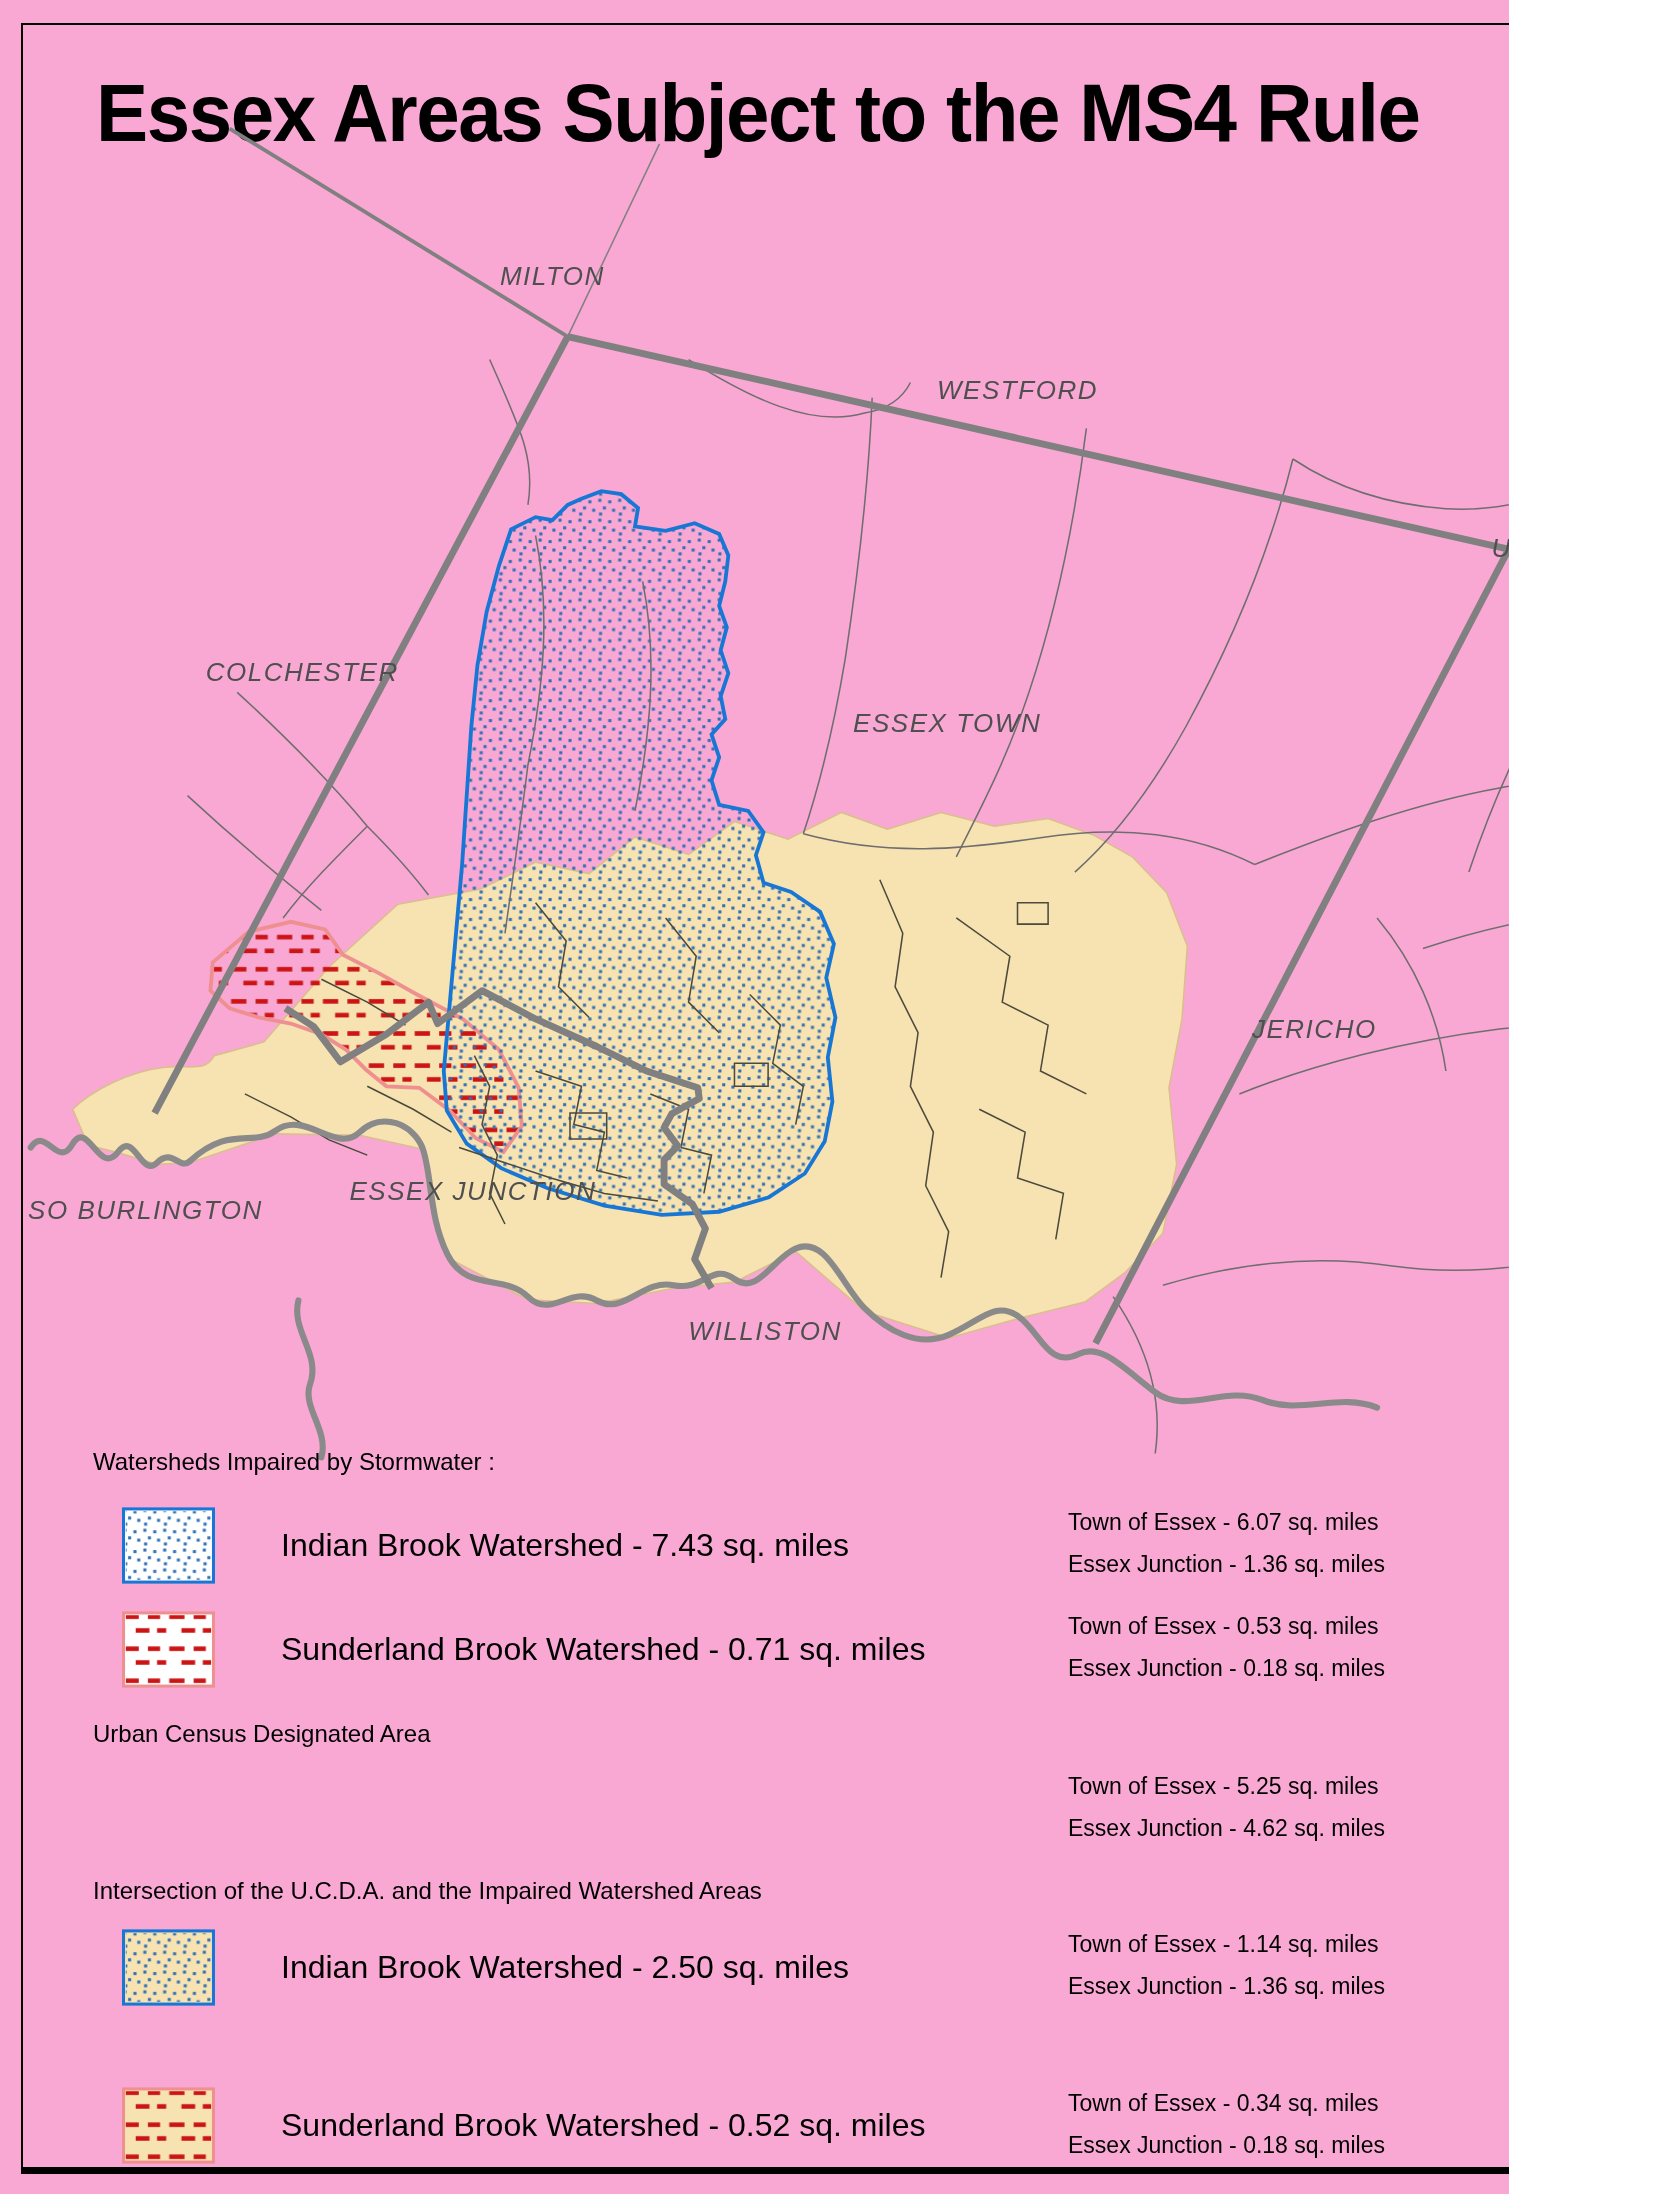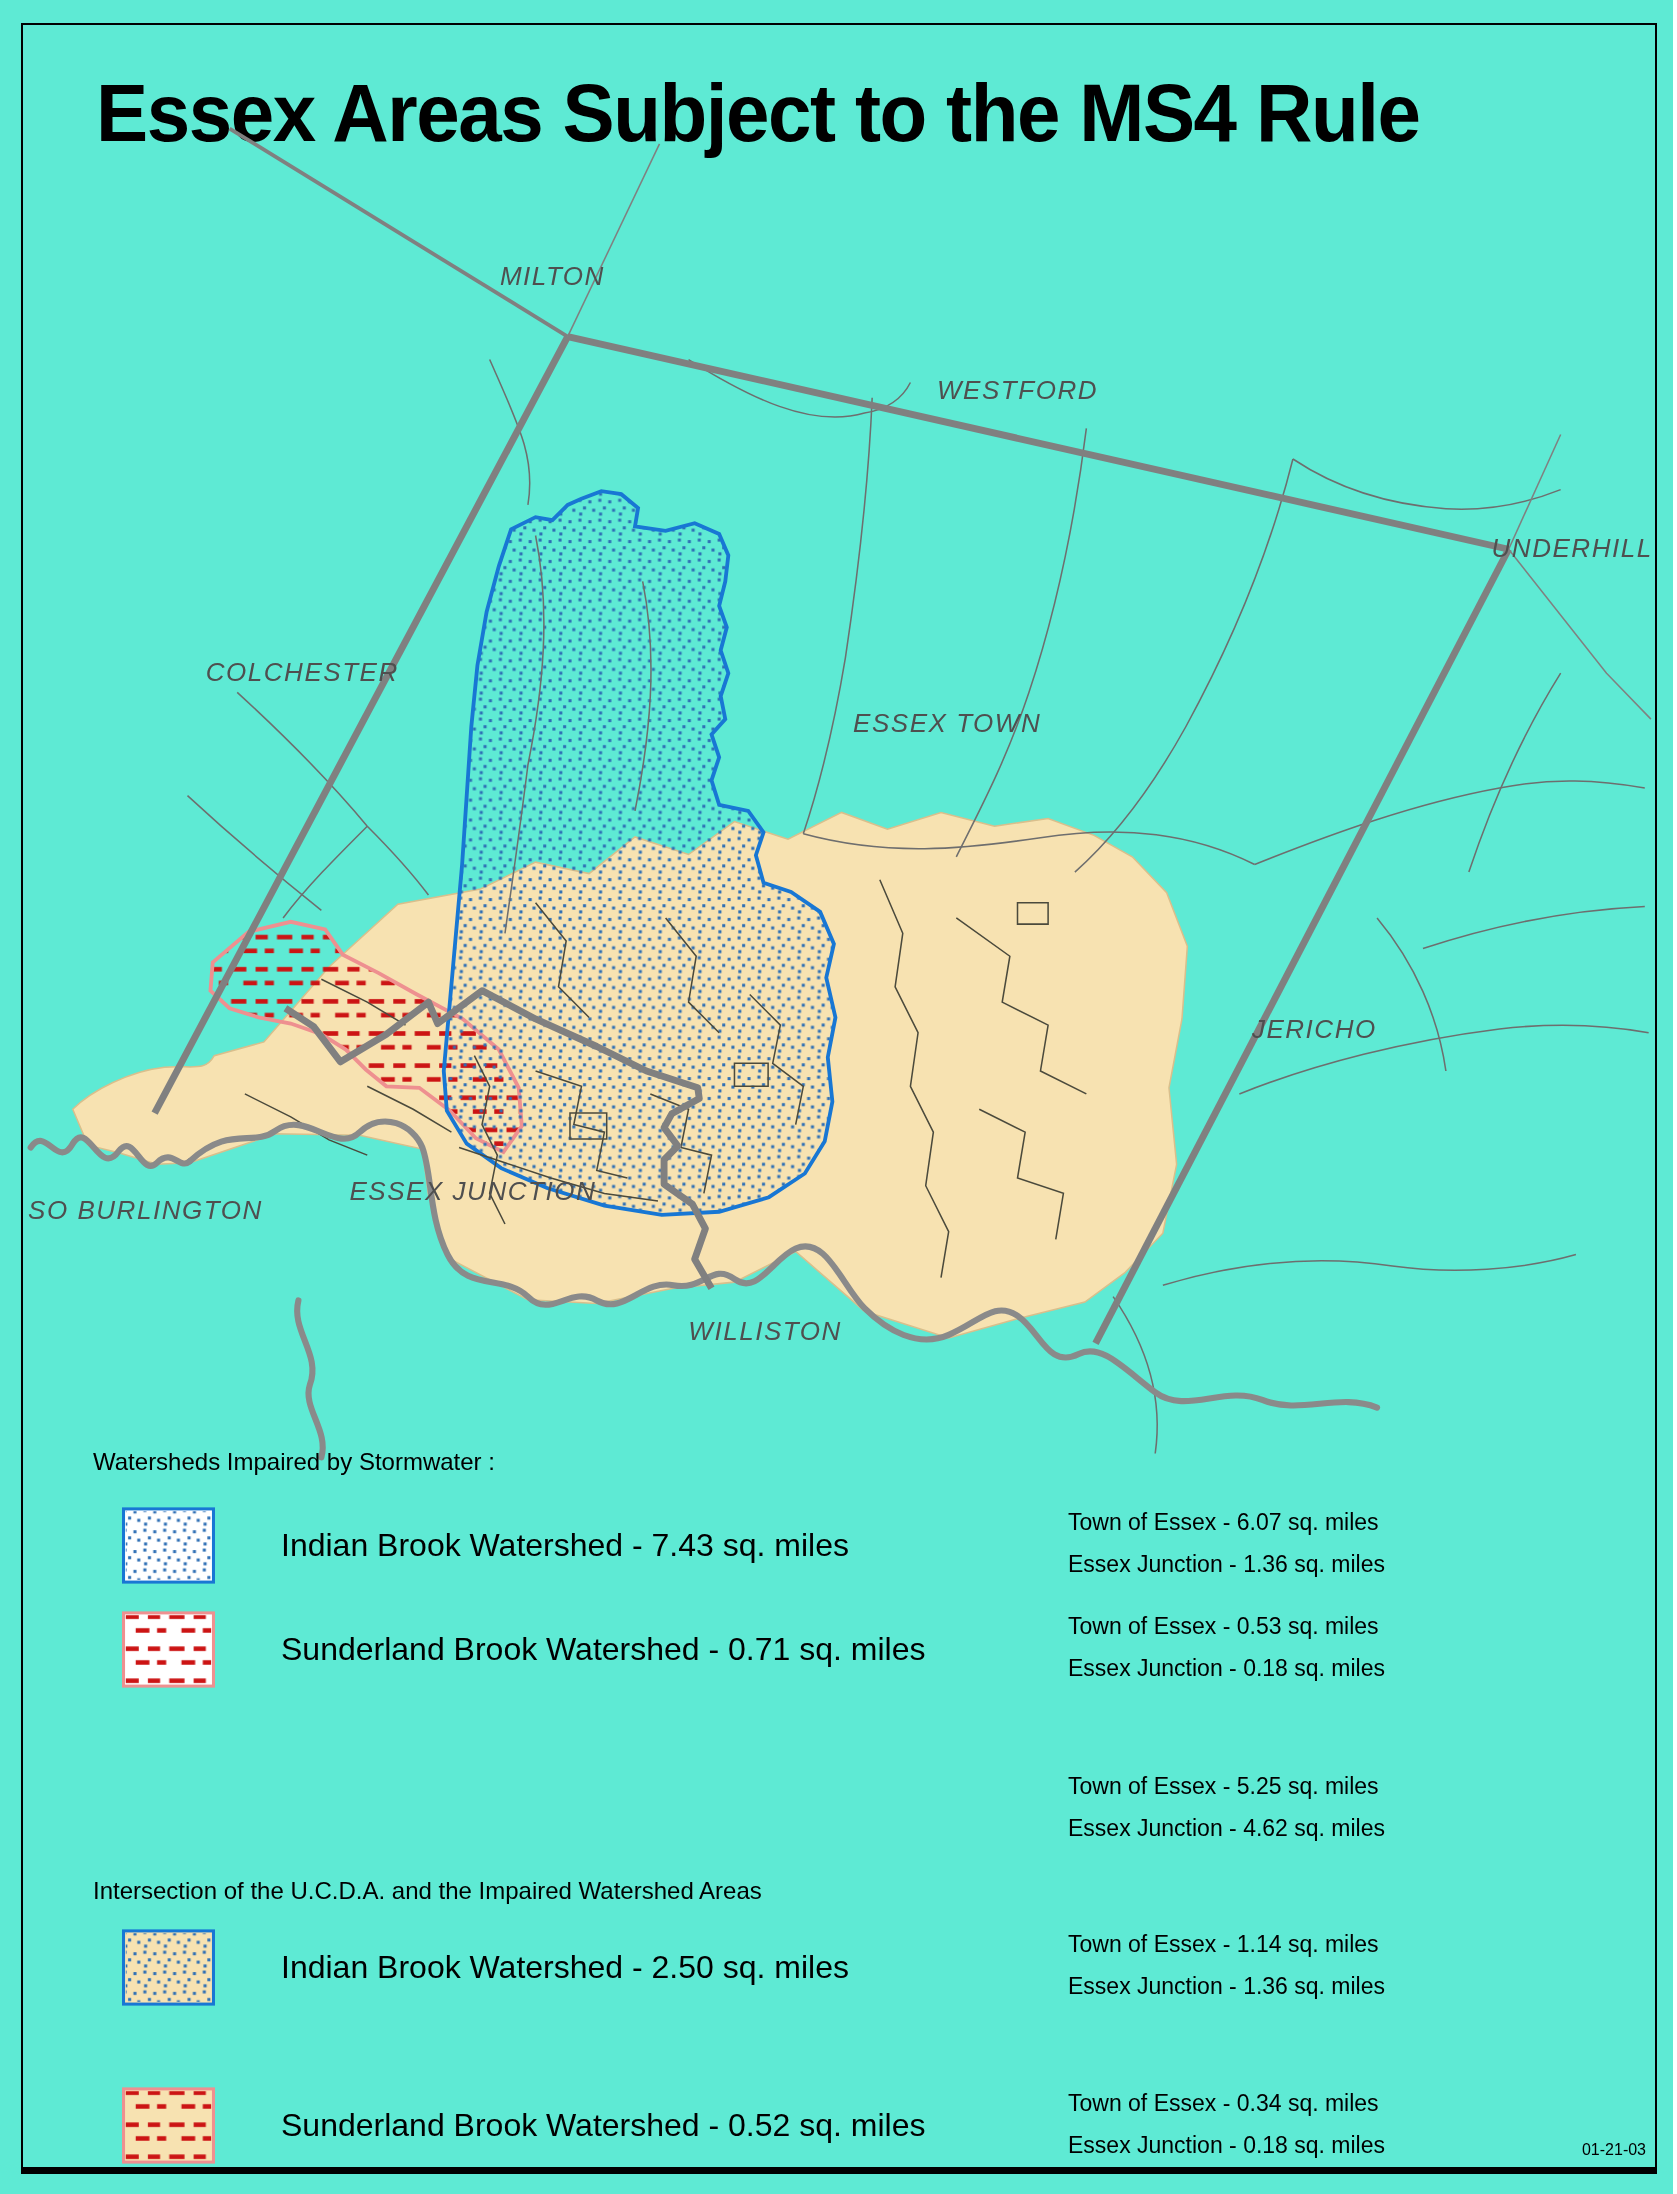--- a/index.html
+++ b/index.html
@@ -1,16 +1,16 @@
 <!DOCTYPE html>
 <html style="font-size:12.2px"><head>
 <meta charset="utf-8">
 <style>
   html,body{margin:0;padding:0;background:#ffffff;}
-  #page{position:relative;width:1673px;height:2194px;background:#5eead4;overflow:hidden;
+  #page{position:relative;width:1509px;height:2194px;background:#f9a8d4;overflow:hidden;
         font-family:"Liberation Sans",sans-serif;color:#000;}
   #frame{position:absolute;left:21.4px;top:23px;width:1632px;height:2142px;
          border:2.3px solid #000;border-bottom-width:7.7px;pointer-events:none;}
   .title{position:absolute;left:96px;top:67px;width:1523px;
          font-size:81px;font-weight:bold;letter-spacing:-1.5px;white-space:nowrap;
          transform:scaleX(0.965);transform-origin:left center;}
   #mapsvg{position:absolute;left:0;top:0;width:1677px;height:2194px;}
   .town-label{font-family:"Liberation Sans",sans-serif;font-style:italic;
               font-size:34px;fill:#4f4f4f;letter-spacing:2px;}
   
@@ -144,20 +144,21 @@
       <rect x="2" y="2" width="118" height="96" fill="#ffffff" stroke="#EE9090" stroke-width="4"></rect>
       <rect x="5" y="5" width="112" height="90" fill="url(#p-dash)"></rect>
     </svg>
     <div class="lg-label">Sunderland Brook Watershed - 0.71 sq. miles</div>
   </div>
   <div class="lg-stats" style="top:1605px">
     <div>Town of Essex - 0.53 sq. miles</div>
     <div>Essex Junction - 0.18 sq. miles</div>
   </div>
 
+  <div class="lg-head" style="top:1720px">Urban Census Designated Area</div>
 
   <div class="lg-stats" style="top:1765px">
     <div>Town of Essex - 5.25 sq. miles</div>
     <div>Essex Junction - 4.62 sq. miles</div>
   </div>
 
   <div class="lg-head" style="top:1877px">Intersection of the U.C.D.A. and the Impaired Watershed Areas</div>
 
   <div class="lg-row" style="top:1928px">
     <svg class="swatch" viewBox="0 0 122 100">

